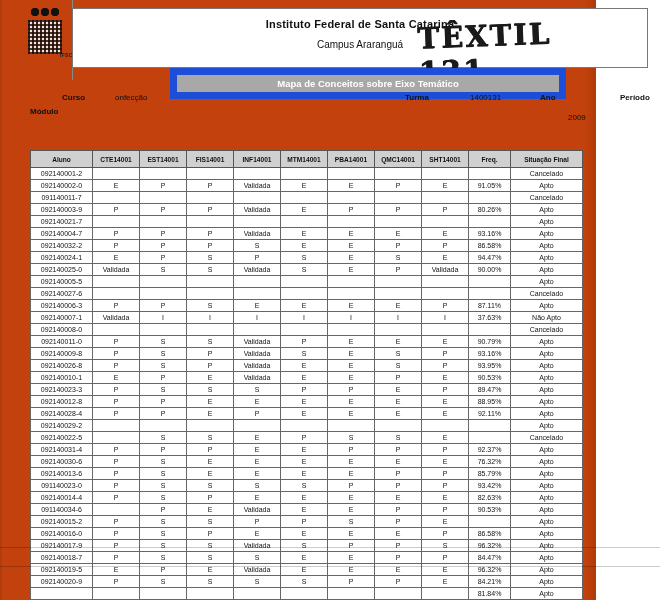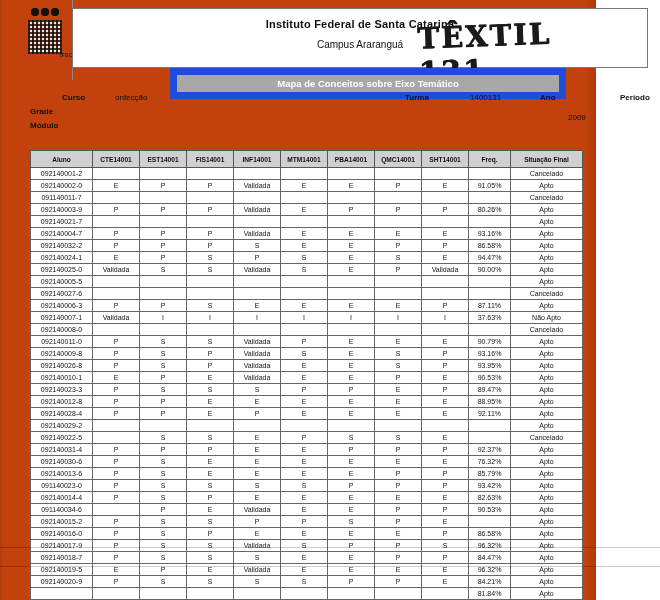--- a/index.html
+++ b/index.html
@@ -232,24 +232,20 @@
   <div class="meta">
     <div class="meta-row">
       <span class="meta-label" style="left:0;margin-left:32px;">Curso</span>
       <span class="meta-value" style="left:44px;padding-left:41px;">onfecção</span>
       <span class="meta-label" style="left:375px;">Turma</span>
       <span class="meta-value" style="left:440px;">1400131</span>
       <span class="meta-label" style="left:510px;">Ano</span>
       <span class="meta-value" style="left:538px;margin-top:20px;">2009</span>
       <span class="meta-label" style="left:590px;">Período</span>
 
-    </div>
-    <div class="meta-row">
-      <span class="meta-label" style="left:0;">Grade</span>
-      <span class="meta-value" style="left:48px;"></span>
     </div>
     <div class="meta-row">
       <span class="meta-label" style="left:0;">Módulo</span>
       <span class="meta-value" style="left:48px;"></span>
     </div>
   </div>
 
   <table class="grades">
     <colgroup>
       <col class="c-aluno">

